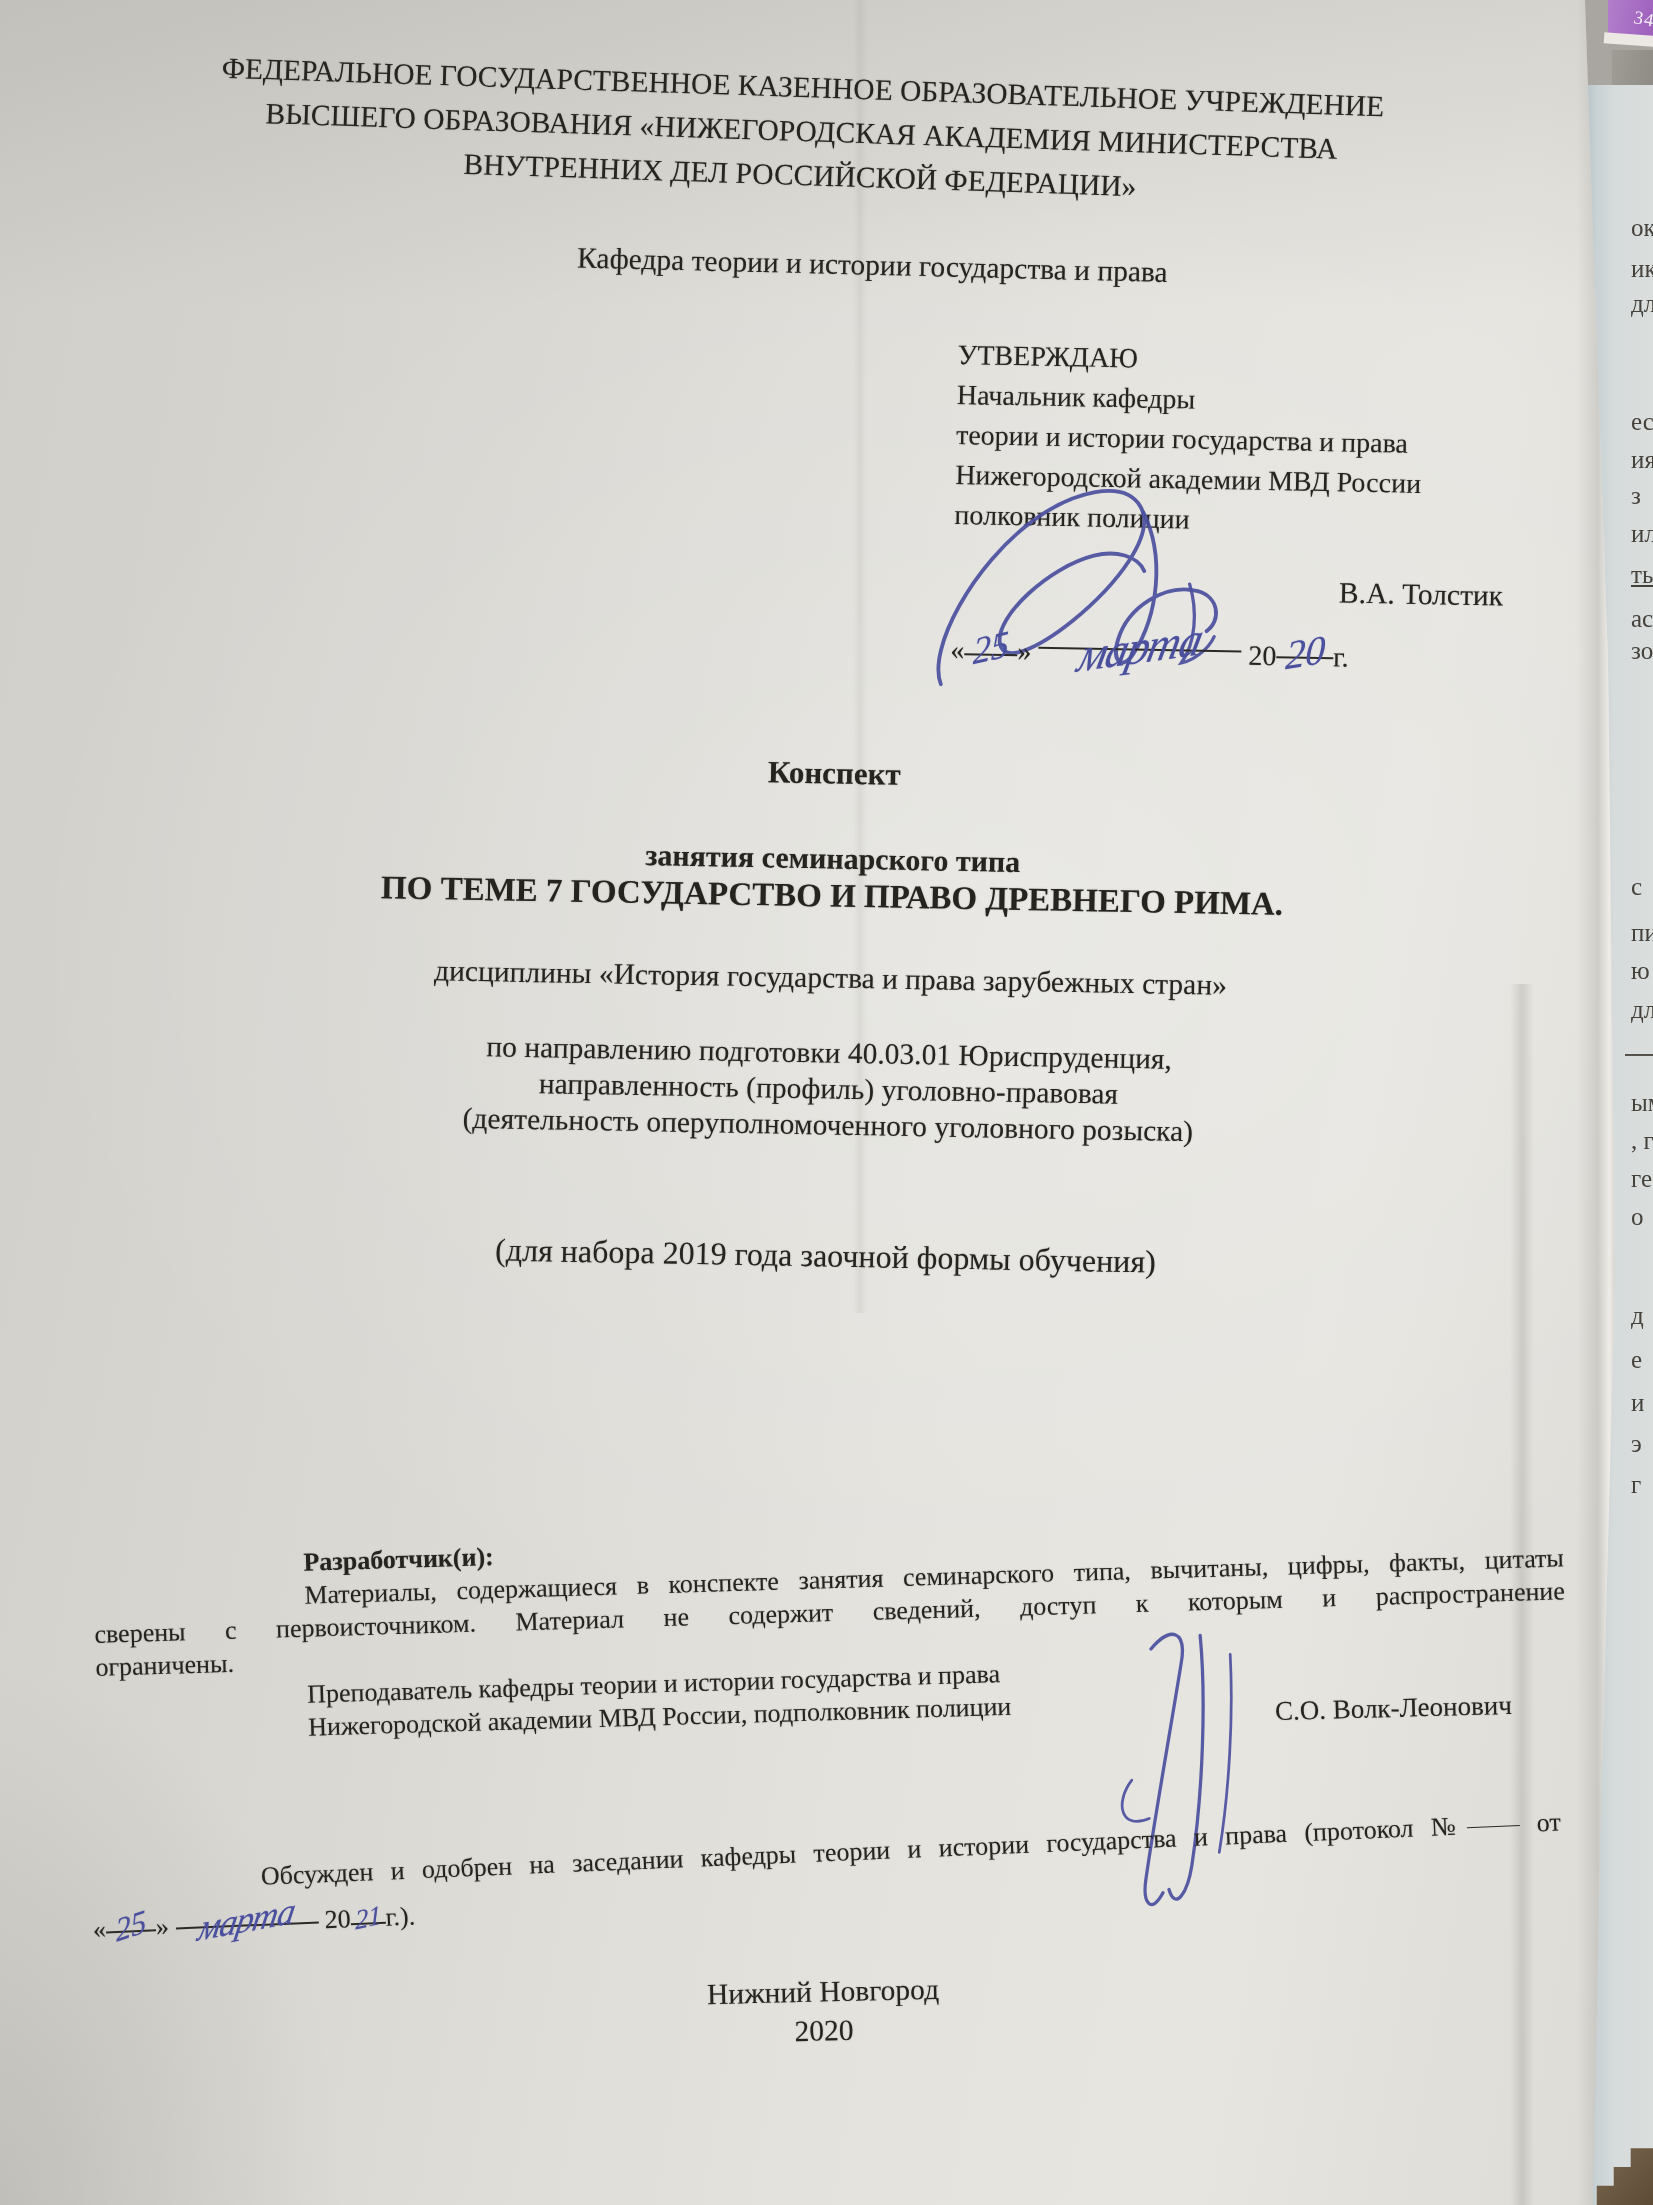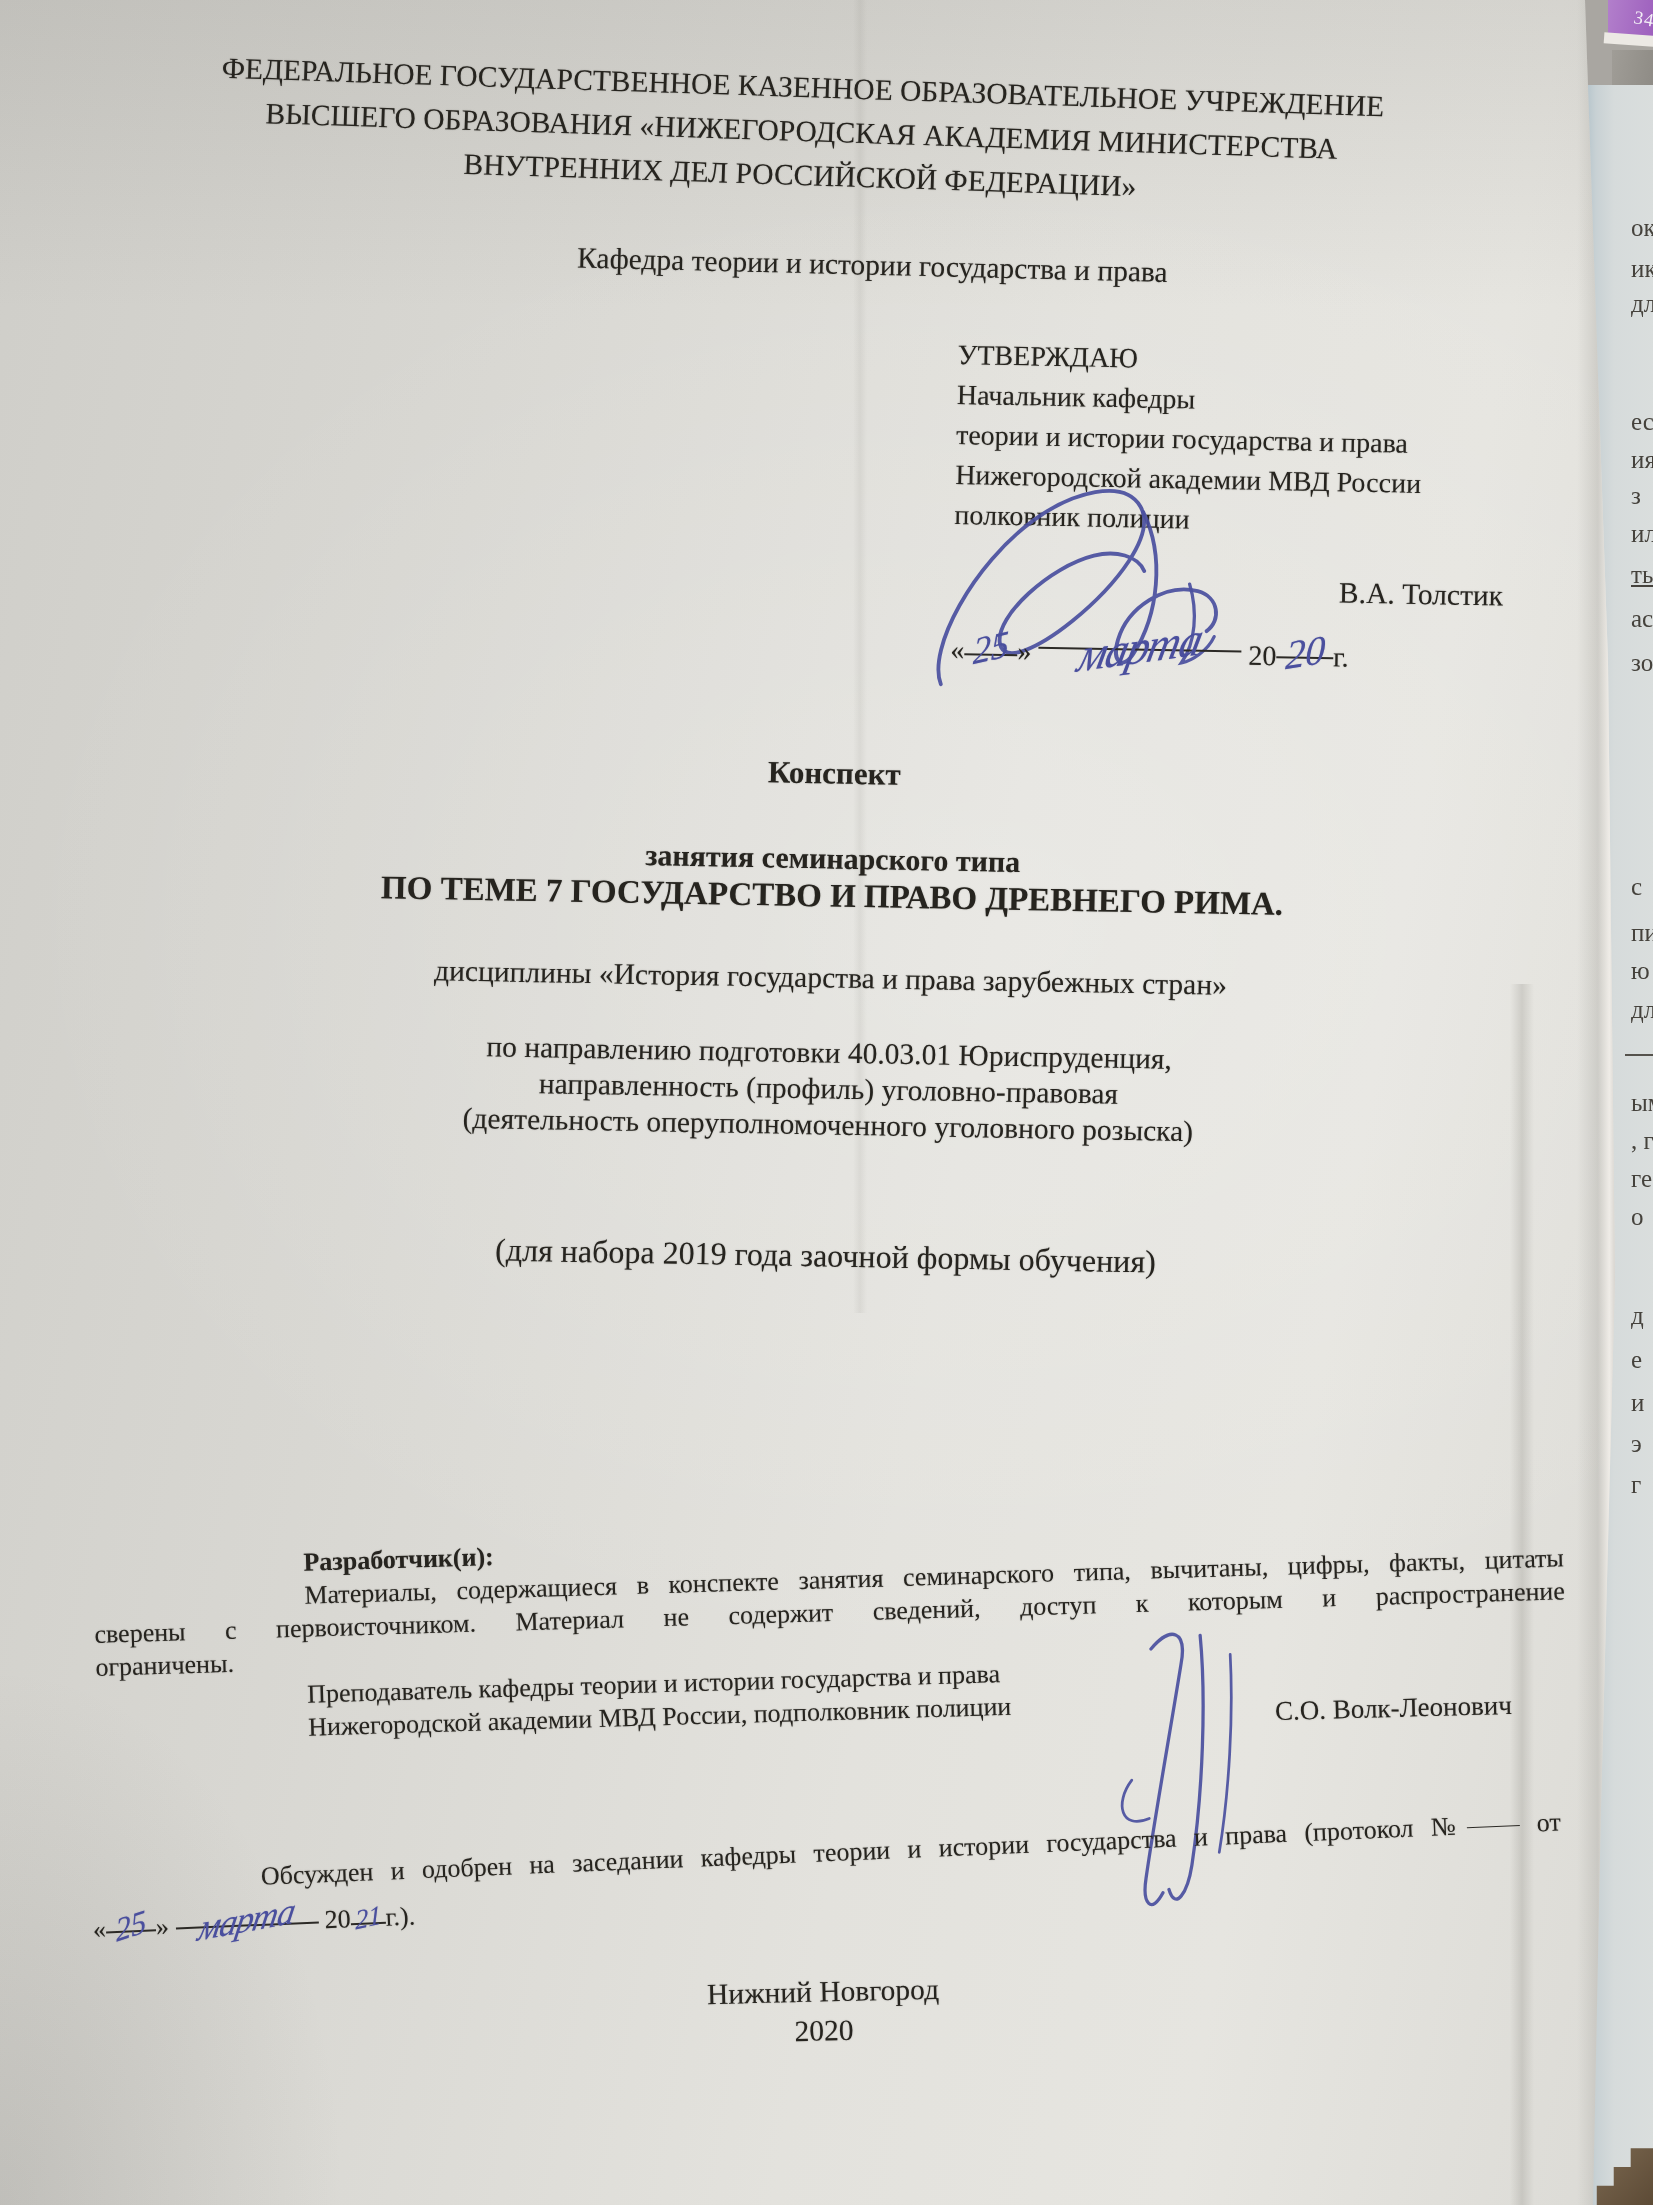--- a/index.html
+++ b/index.html
@@ -116,21 +116,21 @@
     <div id="fragments">
         <span class="under-fragment" style="top: 129px;">ок</span>
         <span class="under-fragment" style="top: 170px;">ик</span>
         <span class="under-fragment" style="top: 205px;">дл</span>
         <span class="under-fragment" style="top: 323px;">ес</span>
         <span class="under-fragment" style="top: 361px;">ия</span>
         <span class="under-fragment" style="top: 397px;">з</span>
         <span class="under-fragment" style="top: 435px;">ил</span>
         <span class="under-fragment" style="top: 476px; text-decoration: underline;">ть</span>
         <span class="under-fragment" style="top: 520px;">ас</span>
-        <span class="under-fragment" style="top: 564px;">зо</span>
+        <span class="under-fragment" style="top: 552px;">зо</span>
         <span class="under-fragment" style="top: 788px;">с</span>
         <span class="under-fragment" style="top: 834px;">пи</span>
         <span class="under-fragment" style="top: 872px;">ю</span>
         <span class="under-fragment" style="top: 911px;">дл</span>
         <span class="under-fragment" style="top: 1004px;">ым</span>
         <span class="under-fragment" style="top: 1042px;">, г</span>
         <span class="under-fragment" style="top: 1080px;">ге</span>
         <span class="under-fragment" style="top: 1118px;">о</span>
         <span class="under-fragment" style="top: 1217px;">д</span>
         <span class="under-fragment" style="top: 1261px;">е</span>

